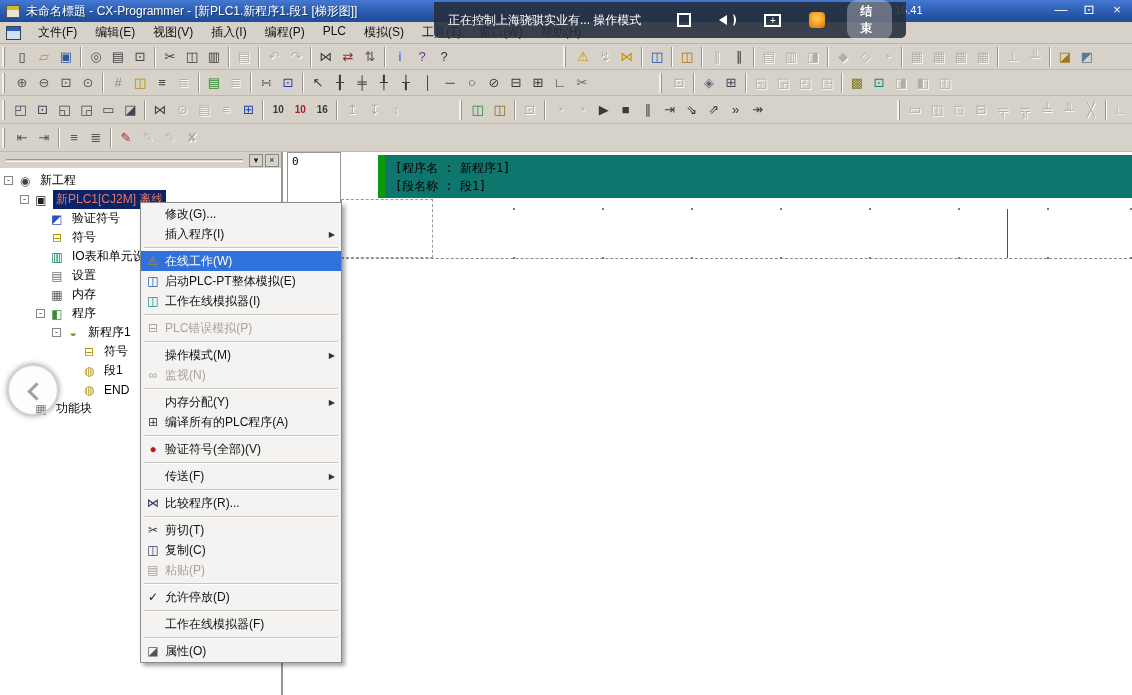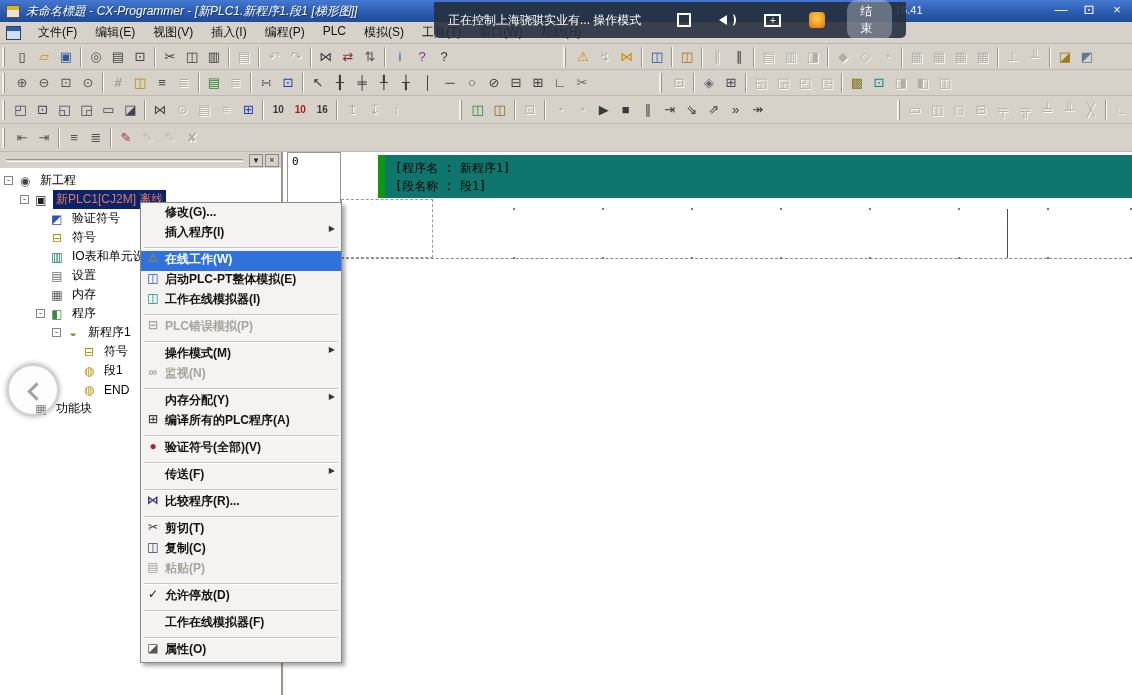--- a/index.html
+++ b/index.html
@@ -5,21 +5,21 @@
   * { margin:0; padding:0; box-sizing:border-box; }
   html,body { width:1132px; height:695px; overflow:hidden; }
   body { font-family:"Liberation Sans","DejaVu Sans",sans-serif; font-size:12px; background:#d6d2ca; position:relative; }
 
   
   .titlebar { position:absolute; left:0; top:0; width:1132px; height:22px;
     background:linear-gradient(180deg,#4578d2 0%,#2b5cb0 55%,#1f4c96 100%);
     color:#fff; display:flex; align-items:center; padding:0 6px; }
   .app-icon { width:14px; height:13px; background:#e8e4d8; border:1px solid #555; position:relative; margin-right:6px; }
   .app-icon::before { content:""; position:absolute; left:0; top:0; right:0; height:4px; background:#d8b820; }
-  .title-text { font-size:12px; white-space:nowrap; text-shadow:1px 1px 1px rgba(0,0,0,.4);font-style:italic; }
+  .title-text { font-size:12px; white-space:nowrap; text-shadow:1px 1px 1px rgba(0,0,0,.4); }
   .title-partial { position:absolute; left:895px; top:4px; font-size:11px; color:#fff; }
   .win-controls { position:absolute; right:6px; top:2px; display:flex; gap:10px; }
   .win-btn { color:#fff; font-size:13px; width:18px; text-align:center; cursor:default; }
 
   
   .menubar { position:absolute; left:0; top:22px; width:1132px; height:22px; background:#d6d2ca;
     display:flex; align-items:center; border-bottom:1px solid #b8b4ac; }
   .mb-icon { width:15px; height:14px; border:1px solid #345; background:#cfe0f2; margin:0 8px 0 6px; position:relative; }
   .mb-icon::before { content:""; position:absolute; left:0; top:0; right:0; height:4px; background:#2b5cb0; }
   .mb-item { padding:3px 9px; color:#111; white-space:nowrap; }
@@ -67,21 +67,21 @@
     font-size:12px; color:#000; }
   .ladder-header div { line-height:18px; }
   .sel-cell { position:absolute; left:56px; top:47px; width:92px; height:59px; border:1px dashed #9a9a9a; }
   .rung-line { position:absolute; left:56px; top:106px; right:0; border-top:1px dashed #8a8a8a; }
   .bus-line { position:absolute; width:1px; background:#44543f; }
   .dot { position:absolute; width:2px; height:2px; background:#787878; }
 
   
   .ctx-menu { position:absolute; left:140px; top:202px; width:202px; background:#f4f3f1;
     border:1px solid #8a8a8a; box-shadow:3px 3px 4px rgba(0,0,0,.35); z-index:40; padding:1px 0; }
-  .cm-item { height:20px; display:flex; color:#111; white-space:nowrap;font-weight:bold; }
+  .cm-item { height:20px; display:flex; align-items:center; color:#111; white-space:nowrap; }
   .cm-item.dis { color:#a8a49c; }
   .cm-item.hl { background:#2f71dd; color:#fff; }
   .cm-ico { width:24px; text-align:center; font-size:12px; flex:none; }
   .cm-label { flex:1; }
   .cm-arr { font-size:8px; padding-right:6px; color:#333; }
   .cm-sep { height:7px; position:relative; }
   .cm-sep::before { content:""; position:absolute; left:3px; right:3px; top:3px; border-top:1px solid #c9c6c0;
     border-bottom:1px solid #fff; }
 
   
@@ -89,21 +89,21 @@
     background:rgba(38,48,62,.9); border-radius:0 0 5px 5px; z-index:60;
     display:flex; align-items:center; padding:0 14px; color:#fff; }
   .rb-text { font-size:12px; white-space:nowrap; margin-right:22px; }
   .rb-item { margin:0 14px; display:flex; align-items:center; }
   .rb-full { width:14px; height:14px; border:2px solid #fff; }
   .rb-spk { width:0; height:0; border-top:5px solid transparent; border-bottom:5px solid transparent;
     border-right:8px solid #fff; }
   .rb-spk-arc { width:7px; height:12px; border-right:2px solid #fff; border-radius:50%; margin-left:2px; }
   .rb-disp { width:17px; height:13px; border:2px solid #fff; font-size:10px; line-height:9px; text-align:center; }
   .rb-brand { width:16px; height:16px; border-radius:4px; background:radial-gradient(circle at 50% 40%,#ffc040 20%,#e8881a 75%); }
-  .rb-end { background:rgba(225,230,238,.35); color:#fff; border-radius:10px; padding:3px 13px; font-size:12px; margin-left:8px; }
+  .rb-end { background:rgba(225,230,238,.35); color:#fff; border-radius:10px; padding:3px 13px; font-size:12px; margin-left:8px;font-weight:bold; }
 
   
   .back-circle { position:absolute; left:6px; top:363px; width:54px; height:54px; border-radius:50%;
     border:3px solid rgba(205,205,205,.9); background:rgba(250,250,250,.35);
     box-shadow:0 0 5px rgba(0,0,0,.25); z-index:50; }
   .back-chev { position:absolute; left:21px; top:19px; width:13px; height:13px;
     border-left:3px solid #9aa2a8; border-bottom:3px solid #9aa2a8; transform:rotate(45deg); }
 </style>
 </head>
 <body>

